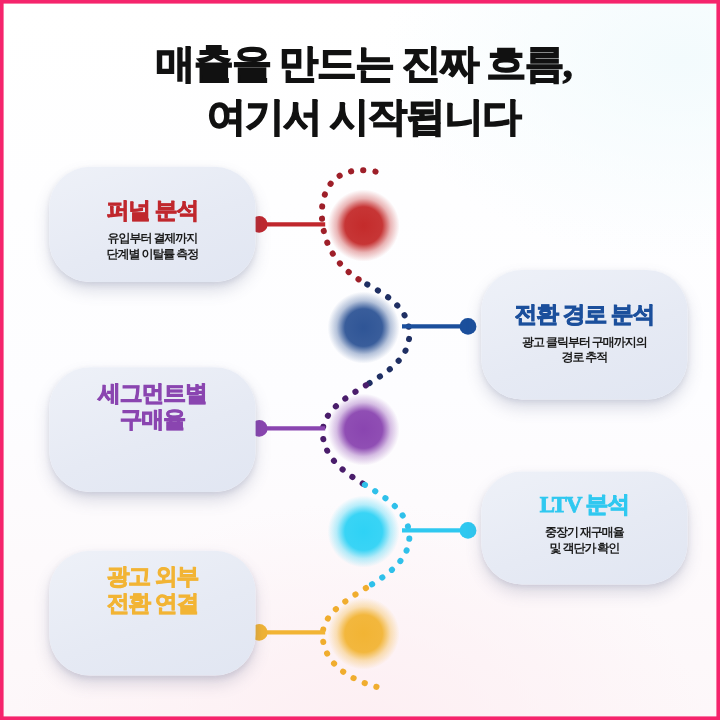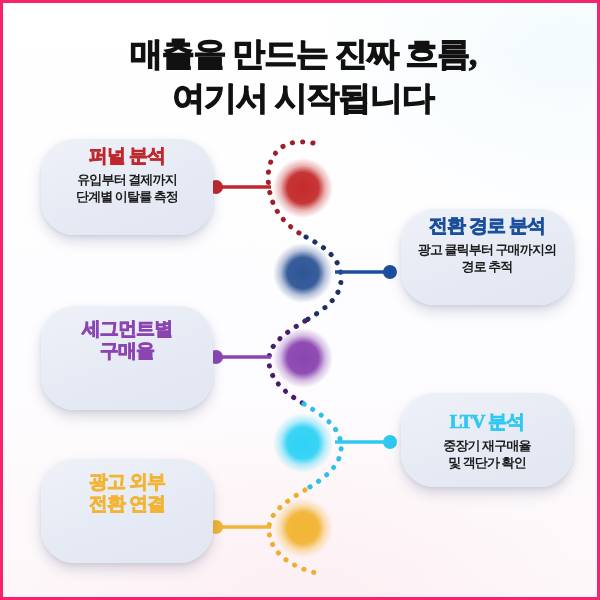--- a/index.html
+++ b/index.html
@@ -51,45 +51,45 @@
 
   
   .card {
     position: absolute;
     box-sizing: border-box;
     background: linear-gradient(160deg, #eef1f8 0%, #e6eaf4 55%, #e1e6f2 100%);
     border-radius: 34px;
     box-shadow: 0 7px 13px rgba(80, 90, 130, 0.20),
                 0 2px 4px rgba(80, 90, 130, 0.12);
     text-align: center;
-    padding-top: 6px;
+    padding-top: 27px;
   }
   .card.left  { left: 38px;  width: 172px; }
   .card.right { left: 398px; width: 172px; }
 
   .card-title {
     font-weight: bold;
     font-size: 19px;
     line-height: 1.16;
     letter-spacing: -0.9px;
     -webkit-text-stroke: 0.7px currentColor;
     margin: 0 0 5px 0;
   }
   .card-desc {
     color: #1b1b1b;
     font-weight: bold;
-    font-size: 13px;
+    font-size: 10px;
     line-height: 1.30;
     letter-spacing: -0.85px;
   }
   .card-desc span { display: block; }
 
   
   #card-funnel    { top: 136px; height: 96px; }
-  #card-path      { top: 206px; height: 96px; }
+  #card-path      { top: 222px; height: 108px; }
   #card-segment   { top: 303px; height: 104px; padding-top: 12px; }
   #card-ltv       { top: 390px; height: 94px; padding-top: 18px; }
   #card-offline   { top: 456px; height: 104px; padding-top: 12px; }
 </style>
 </head>
 <body>
 
 <div id="poster" style="border-color: rgb(245, 36, 108); font-family: Liberation Serif, serif;">
 
   <div class="headline">

